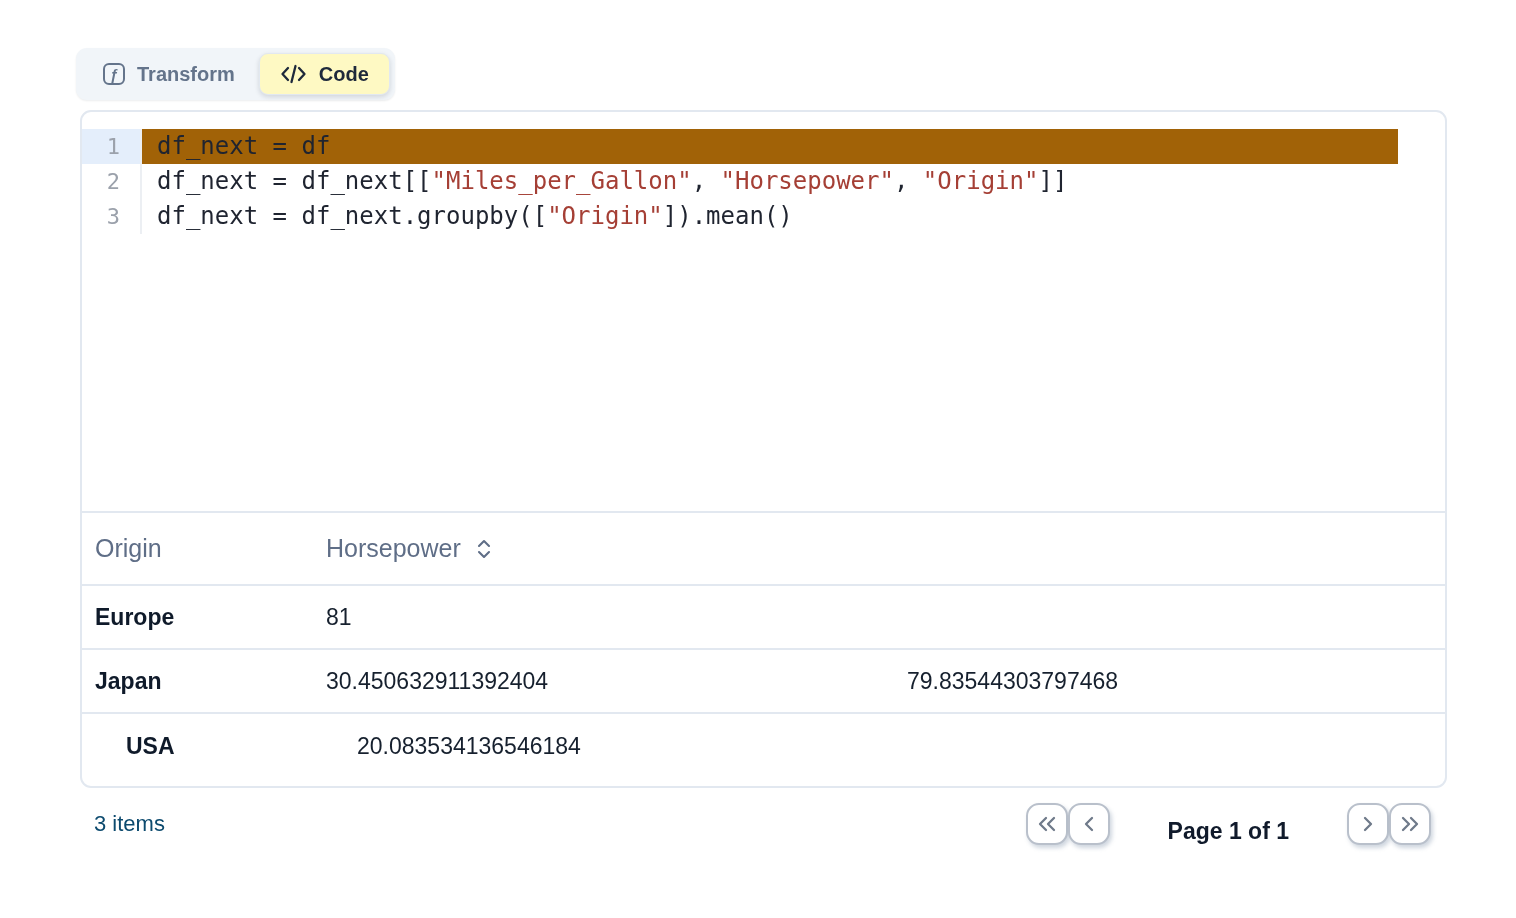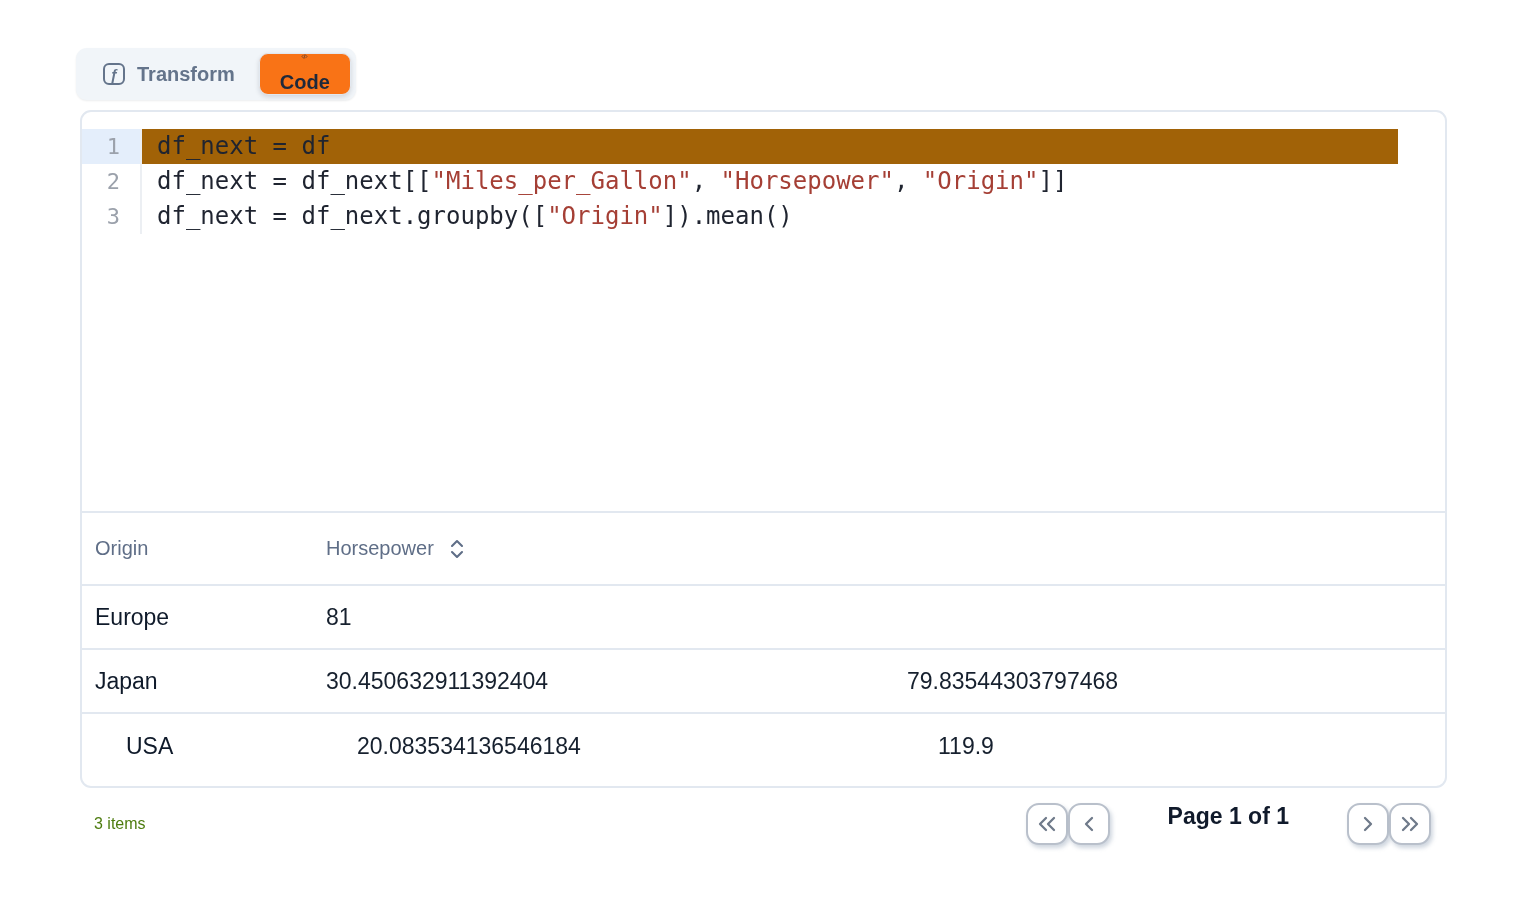--- a/index.html
+++ b/index.html
@@ -16,24 +16,23 @@
     display:inline-flex; align-items:center; padding:0 5px; gap:2px;
     box-shadow:0 1px 2px rgba(15,23,42,.08);
   }
   .tab {
     display:flex; align-items:center; gap:12px; height:42px;
     padding:0 22px; border-radius:9px;
     font-size:20px; font-weight:600; color:#64748b; cursor:pointer;
     white-space:nowrap;
   }
   .tab.active {
-    background:#f97316; color:#1e293b; border:1px solid #e2e8f0;
+    background:#fef9c3; color:#1e293b; border:1px solid #e2e8f0;
     box-shadow:0 2px 5px rgba(15,23,42,.14);
     padding:0 20px;
-    flex-direction:column;
   }
   .fn-icon {
     width:22px; height:22px; border:2px solid currentColor; border-radius:6px;
     display:flex; align-items:center; justify-content:center;
     font-size:15px; font-style:italic; font-weight:600; line-height:1;
   }
   .svg-icon { display:block; }
 
   
   .panel {
@@ -55,39 +54,39 @@
     flex:1; padding-left:15px; margin-right:47px; white-space:pre; color:#1f2430;
   }
   .crow.active .gut { background:#e4eefb; }
   .crow.active .cline { background:#a16207; }
   .str { color:#a53f35; }
 
   
   .thead {
     display:grid; grid-template-columns:244px 581px 1fr; align-items:center;
     height:73px; border-bottom:2px solid #e2e8f0;
-    color:#5f6e87; font-size:20px;
+    color:#5f6e87; font-size:25px;
   }
   .th { display:flex; align-items:center; gap:15px; }
   .th.first { padding-left:13px; }
   .th.sortable { cursor:pointer; }
   .trow {
     display:grid; grid-template-columns:244px 581px 1fr; align-items:center;
     height:64px; border-bottom:2px solid #e2e8f0; font-size:23px; color:#16202e;
   }
   .trow:last-child { border-bottom:none;padding-left:31px; }
-  .cell-origin { padding-left:13px; font-weight:400; color:#0f1a2a; }
+  .cell-origin { padding-left:13px; font-weight:700; color:#0f1a2a; }
 
   
   .footer {
     position:absolute; left:80px; top:800px; width:1367px; height:48px;
     display:flex; align-items:center;
   }
-  .items-count { padding-left:14px; color:#4d7c0f; font-size:16px; }
-  .pager { margin-left:auto; display:flex; align-items:flex-start; padding-right:16px; }
+  .items-count { padding-left:14px; color:#0c4a6e; font-size:22px; }
+  .pager { margin-left:auto; display:flex; align-items:flex-end; padding-right:16px; }
   .pbtn {
     width:42px; height:42px; background:#fff; border:2px solid #b9c0cb; border-radius:13px;
     display:flex; align-items:center; justify-content:center; cursor:pointer;
     box-shadow:2px 3px 4px rgba(148,163,184,.45); padding:0;
   }
   .page-label { margin:0 58px; font-size:23px; font-weight:700; color:#101a2b; }
 </style>
 </head>
 <body>
 
@@ -141,21 +140,20 @@
     <div class="cell">81</div>
   </div>
   <div class="trow">
     <div class="cell-origin">Japan</div>
     <div class="cell">30.450632911392404</div>
     <div class="cell">79.83544303797468</div>
   </div>
   <div class="trow">
     <div class="cell-origin">USA</div>
     <div class="cell">20.083534136546184</div>
-    <div class="cell">119.9</div>
   </div>
 
 </div>
 
 <div class="footer">
   <span class="items-count">3 items</span>
   <div class="pager">
     <button class="pbtn">
       <svg class="svg-icon" width="22" height="20" viewBox="0 0 22 20" fill="none" stroke="#6f7a8a" stroke-width="2.3" stroke-linecap="round" stroke-linejoin="round">
         <polyline points="10,4 4,10 10,16"></polyline>

